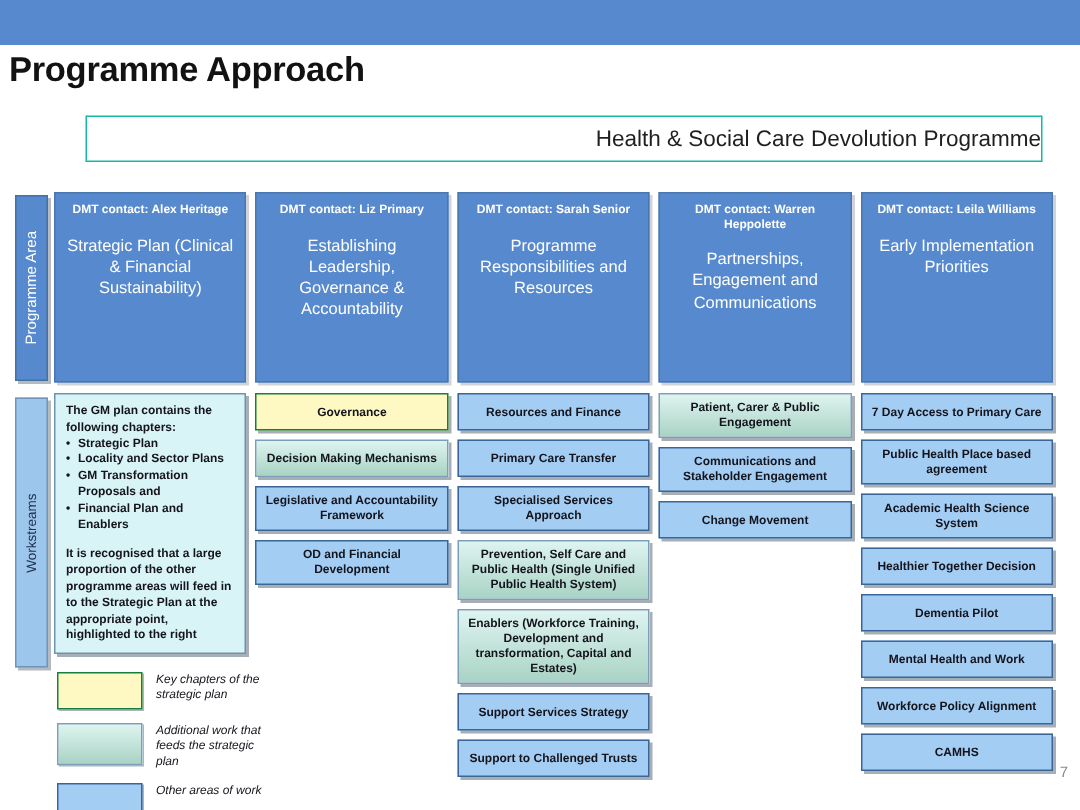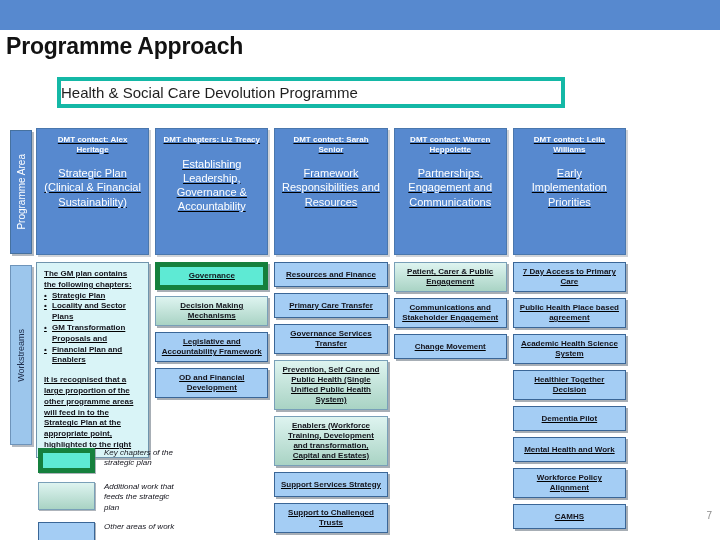--- a/index.html
+++ b/index.html
@@ -7,61 +7,61 @@
     position:relative; width:720px; height:540px; background:#ffffff;
     font-family:"Liberation Sans", sans-serif; overflow:hidden;
     margin:0 auto; box-sizing:border-box;
   }
   .topbar { position:absolute; left:0; top:0; width:720px; height:30px; background:#5789cf; }
   .title {
     position:absolute; left:6px; top:33px; font-size:23px; font-weight:bold;
     color:#121212; letter-spacing:-0.2px;
   }
   .subtitle-box {
-    position:absolute; left:57px; top:77px; width:508px; height:31px;
-    border:4px solid #14b8a6; background:#ffffff; box-sizing:border-box;
-    display:flex; align-items:center; justify-content:flex-start;
+    position:absolute; left:57px; top:77px; width:638px; height:31px;
+    border:1px solid #14b8a6; background:#ffffff; box-sizing:border-box;
+    display:flex; align-items:center; justify-content:flex-end;
   }
   .subtitle-box span { font-size:15px; color:#1f1f1f; }
 
   .v-label {
     position:absolute; left:10px; width:22px; box-sizing:border-box;
     display:flex; align-items:center; justify-content:center;
     box-shadow:2px 2px 0 rgba(130,140,152,0.6);
   }
   .v-label span {
     writing-mode:vertical-rl; transform:rotate(180deg); white-space:nowrap;
   }
   .v-label.pa { top:130px; height:124px; background:#5789cf; border:1px solid #46719f; }
   .v-label.pa span { color:#ffffff; font-size:10px; }
   .v-label.ws { top:265px; height:180px; background:#9cc6ec; border:1px solid #6e94ba; }
   .v-label.ws span { color:#20304e; font-size:9px; }
 
   #columns {
-    position:absolute; left:36px; top:128px; width:590px;
-    display:grid; grid-template-columns:repeat(5, 1fr); column-gap:6px;text-decoration:underline;
+    position:absolute; left:36px; top:128px; width:666px;
+    display:grid; grid-template-columns:repeat(5, 1fr); column-gap:6px;
   }
   .column { display:flex; flex-direction:column; }
   .col-header {
     height:127px; box-sizing:border-box; background:#5789cf;
     border:1px solid #4a77ad; box-shadow:2px 2px 0 rgba(150,158,168,0.45);
     display:flex; flex-direction:column; align-items:center;
     padding:6px 5px 0 5px; text-align:center;
   }
   .contact { font-size:8px; font-weight:bold; color:#ffffff; line-height:1.2; }
   .col-title { font-size:11px; color:#ffffff; line-height:1.3; margin-top:12px; }
 
   .stack { display:flex; flex-direction:column; gap:6px; margin-top:7px; }
   .ws-box {
     box-sizing:border-box; min-height:25px; padding:4px 5px;
     display:flex; align-items:center; justify-content:center; text-align:center;
     font-size:8px; font-weight:bold; color:#14141c; line-height:1.25;
     box-shadow:2px 2px 0 rgba(120,130,142,0.65);
   }
-  .box-key { background:#5eead4; border:5px solid #15803d; }
+  .box-key { background:#fef9c3; border:1px solid #15803d; }
   .box-additional {
     background:linear-gradient(180deg, #def4f0 0%, #a9d3c4 100%);
     border:1px solid #79a0b8;
   }
   .box-other { background:#a4cdf4; border:1px solid #3a6697; }
 
   .note-box {
     box-sizing:border-box; min-height:140px; padding:6px 7px;
     background:#d9f4f7; border:1px solid #6f94ad;
     box-shadow:2px 2px 0 rgba(120,130,142,0.65);
@@ -126,52 +126,52 @@
             <div class="note-line">
               <span class="note-glyph">•</span>
               <span>Financial Plan and Enablers</span>
             </div>
             <div class="note-outro">It is recognised that a large proportion of the other programme areas will feed in to the Strategic Plan at the appropriate point, highlighted to the right</div>
           </div>
         </div>
       </div>
       <div class="column">
         <div class="col-header">
-          <div class="contact">DMT chapters: Liz Treacy</div>
+          <div class="contact">DMT contact: Liz Primary</div>
           <div class="col-title">Establishing Leadership, Governance &amp; Accountability</div>
         </div>
         <div class="stack">
           <div class="ws-box box-key">
             <span>Governance</span>
           </div>
           <div class="ws-box box-additional">
             <span>Decision Making Mechanisms</span>
           </div>
           <div class="ws-box box-other">
             <span>Legislative and Accountability Framework</span>
           </div>
           <div class="ws-box box-other">
             <span>OD and Financial Development</span>
           </div>
         </div>
       </div>
       <div class="column">
         <div class="col-header">
           <div class="contact">DMT contact: Sarah Senior</div>
-          <div class="col-title">Framework Responsibilities and Resources</div>
+          <div class="col-title">Programme Responsibilities and Resources</div>
         </div>
         <div class="stack">
           <div class="ws-box box-other">
             <span>Resources and Finance</span>
           </div>
           <div class="ws-box box-other">
             <span>Primary Care Transfer</span>
           </div>
           <div class="ws-box box-other">
-            <span>Governance Services Transfer</span>
+            <span>Specialised Services Approach</span>
           </div>
           <div class="ws-box box-additional">
             <span>Prevention, Self Care and Public Health (Single Unified Public Health System)</span>
           </div>
           <div class="ws-box box-additional">
             <span>Enablers (Workforce Training, Development and transformation, Capital and Estates)</span>
           </div>
           <div class="ws-box box-other">
             <span>Support Services Strategy</span>
           </div>

